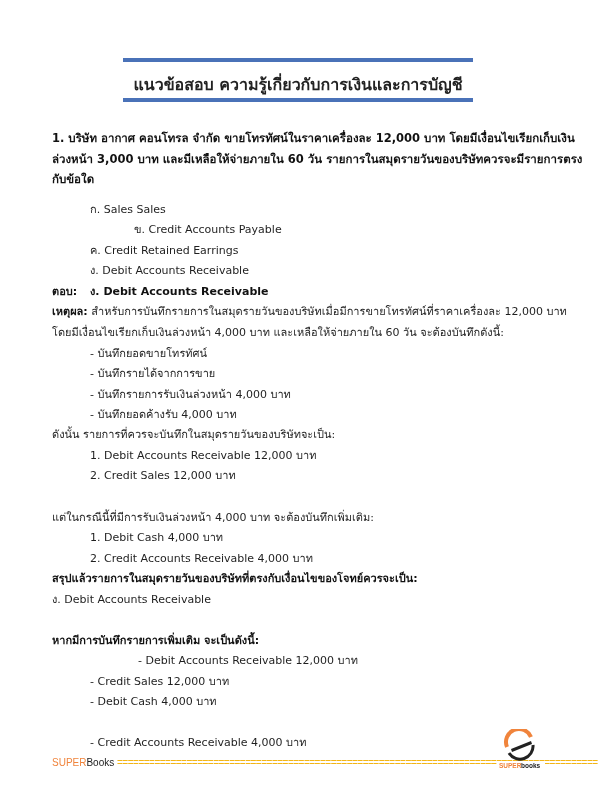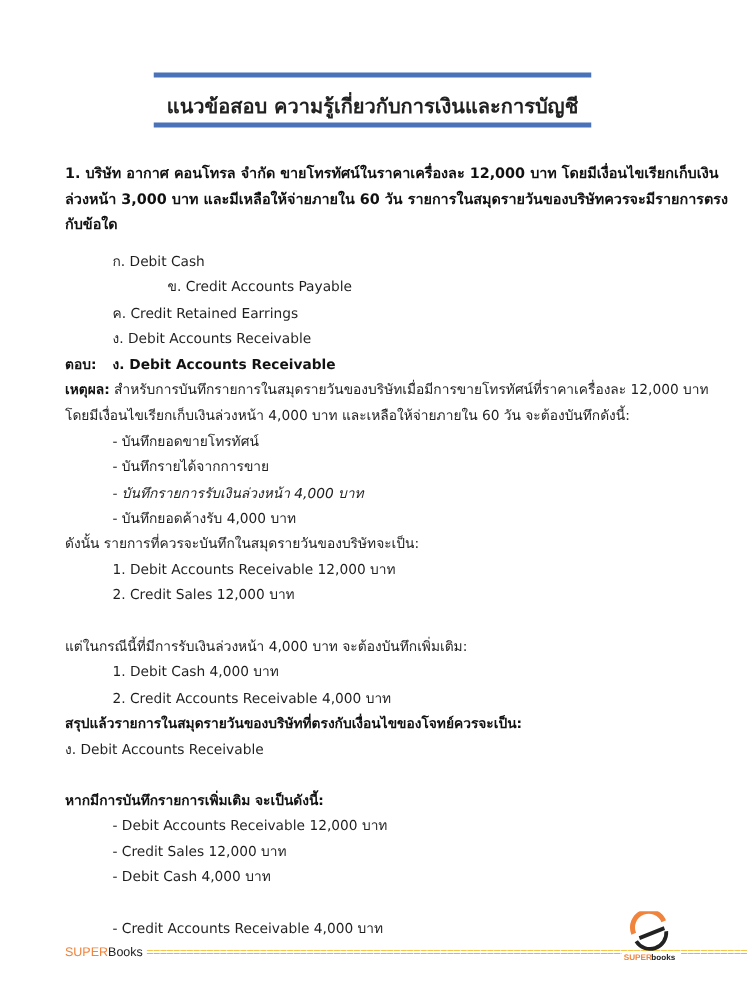--- a/index.html
+++ b/index.html
@@ -25,51 +25,51 @@
 <body>
 
 <div class="bar top"></div>
 <div class="title">แนวข้อสอบ ความรู้เกี่ยวกับการเงินและการบัญชี</div>
 <div class="bar bottom"></div>
 
 <div class="line left bold q" style="top:129px;">1. บริษัท อากาศ คอนโทรล จำกัด ขายโทรทัศน์ในราคาเครื่องละ 12,000 บาท โดยมีเงื่อนไขเรียกเก็บเงิน</div>
 <div class="line left bold q" style="top:150px;">ล่วงหน้า 3,000 บาท และมีเหลือให้จ่ายภายใน 60 วัน รายการในสมุดรายวันของบริษัทควรจะมีรายการตรง</div>
 <div class="line left bold q" style="top:170px;">กับข้อใด</div>
 
-<div class="line ind" style="top:200px;">ก. Debit Cash</div>
+<div class="line ind" style="top:200px;">ก. Sales Sales</div>
 <div class="line ind" style="top:220px;margin-left:44px;">ข. Credit Accounts Payable</div>
 <div class="line ind" style="top:241px;">ค. Credit Retained Earrings</div>
 <div class="line ind" style="top:261px;">ง. Debit Accounts Receivable</div>
 
 <div class="line left bold" style="top:282px;">ตอบ:</div>
 <div class="line bold" style="left:90px; top:282px;">ง. Debit Accounts Receivable</div>
 
 <div class="line left" style="top:302px;">
   <span class="bold">เหตุผล:</span><span> สำหรับการบันทึกรายการในสมุดรายวันของบริษัทเมื่อมีการขายโทรทัศน์ที่ราคาเครื่องละ  12,000 บาท</span>
 </div>
 <div class="line left" style="top:323px;">โดยมีเงื่อนไขเรียกเก็บเงินล่วงหน้า 4,000 บาท และเหลือให้จ่ายภายใน 60 วัน จะต้องบันทึกดังนี้:</div>
 
 <div class="line ind" style="top:344px;">- บันทึกยอดขายโทรทัศน์</div>
 <div class="line ind" style="top:364px;">- บันทึกรายได้จากการขาย</div>
-<div class="line ind" style="top:385px;font-style:italic;">- บันทึกรายการรับเงินล่วงหน้า 4,000 บาท</div>
+<div class="line ind" style="top:385px;">- บันทึกรายการรับเงินล่วงหน้า 4,000 บาท</div>
 <div class="line ind" style="top:405px;">- บันทึกยอดค้างรับ 4,000 บาท</div>
 
 <div class="line left" style="top:425px;">ดังนั้น รายการที่ควรจะบันทึกในสมุดรายวันของบริษัทจะเป็น:</div>
 <div class="line ind" style="top:446px;">1. Debit Accounts Receivable 12,000 บาท</div>
 <div class="line ind" style="top:466px;">2. Credit Sales 12,000 บาท</div>
 
 <div class="line left" style="top:508px;">แต่ในกรณีนี้ที่มีการรับเงินล่วงหน้า 4,000 บาท จะต้องบันทึกเพิ่มเติม:</div>
 <div class="line ind" style="top:528px;">1. Debit Cash 4,000 บาท</div>
 <div class="line ind" style="top:549px;">2. Credit Accounts Receivable 4,000 บาท</div>
 
 <div class="line left bold" style="top:569px;">สรุปแล้วรายการในสมุดรายวันของบริษัทที่ตรงกับเงื่อนไขของโจทย์ควรจะเป็น:</div>
 <div class="line left" style="top:590px;">ง. Debit Accounts Receivable</div>
 
 <div class="line left bold" style="top:631px;">หากมีการบันทึกรายการเพิ่มเติม จะเป็นดังนี้:</div>
-<div class="line ind" style="top:651px;">- Debit Accounts Receivable 12,000 บาท</div>
+<div class="line ind" style="top:651px;margin-left:48px;">- Debit Accounts Receivable 12,000 บาท</div>
 <div class="line ind" style="top:672px;">- Credit Sales 12,000 บาท</div>
 <div class="line ind" style="top:692px;">- Debit Cash 4,000 บาท</div>
 <div class="line ind" style="top:713px;margin-top:20px;">- Credit Accounts Receivable 4,000 บาท</div>
 
 <div class="footer-brand">
   <span class="super">SUPER</span><span class="books">Books</span>
   <span class="dashes">==========================================================================================</span>
 </div>
 
 <div class="logo">

